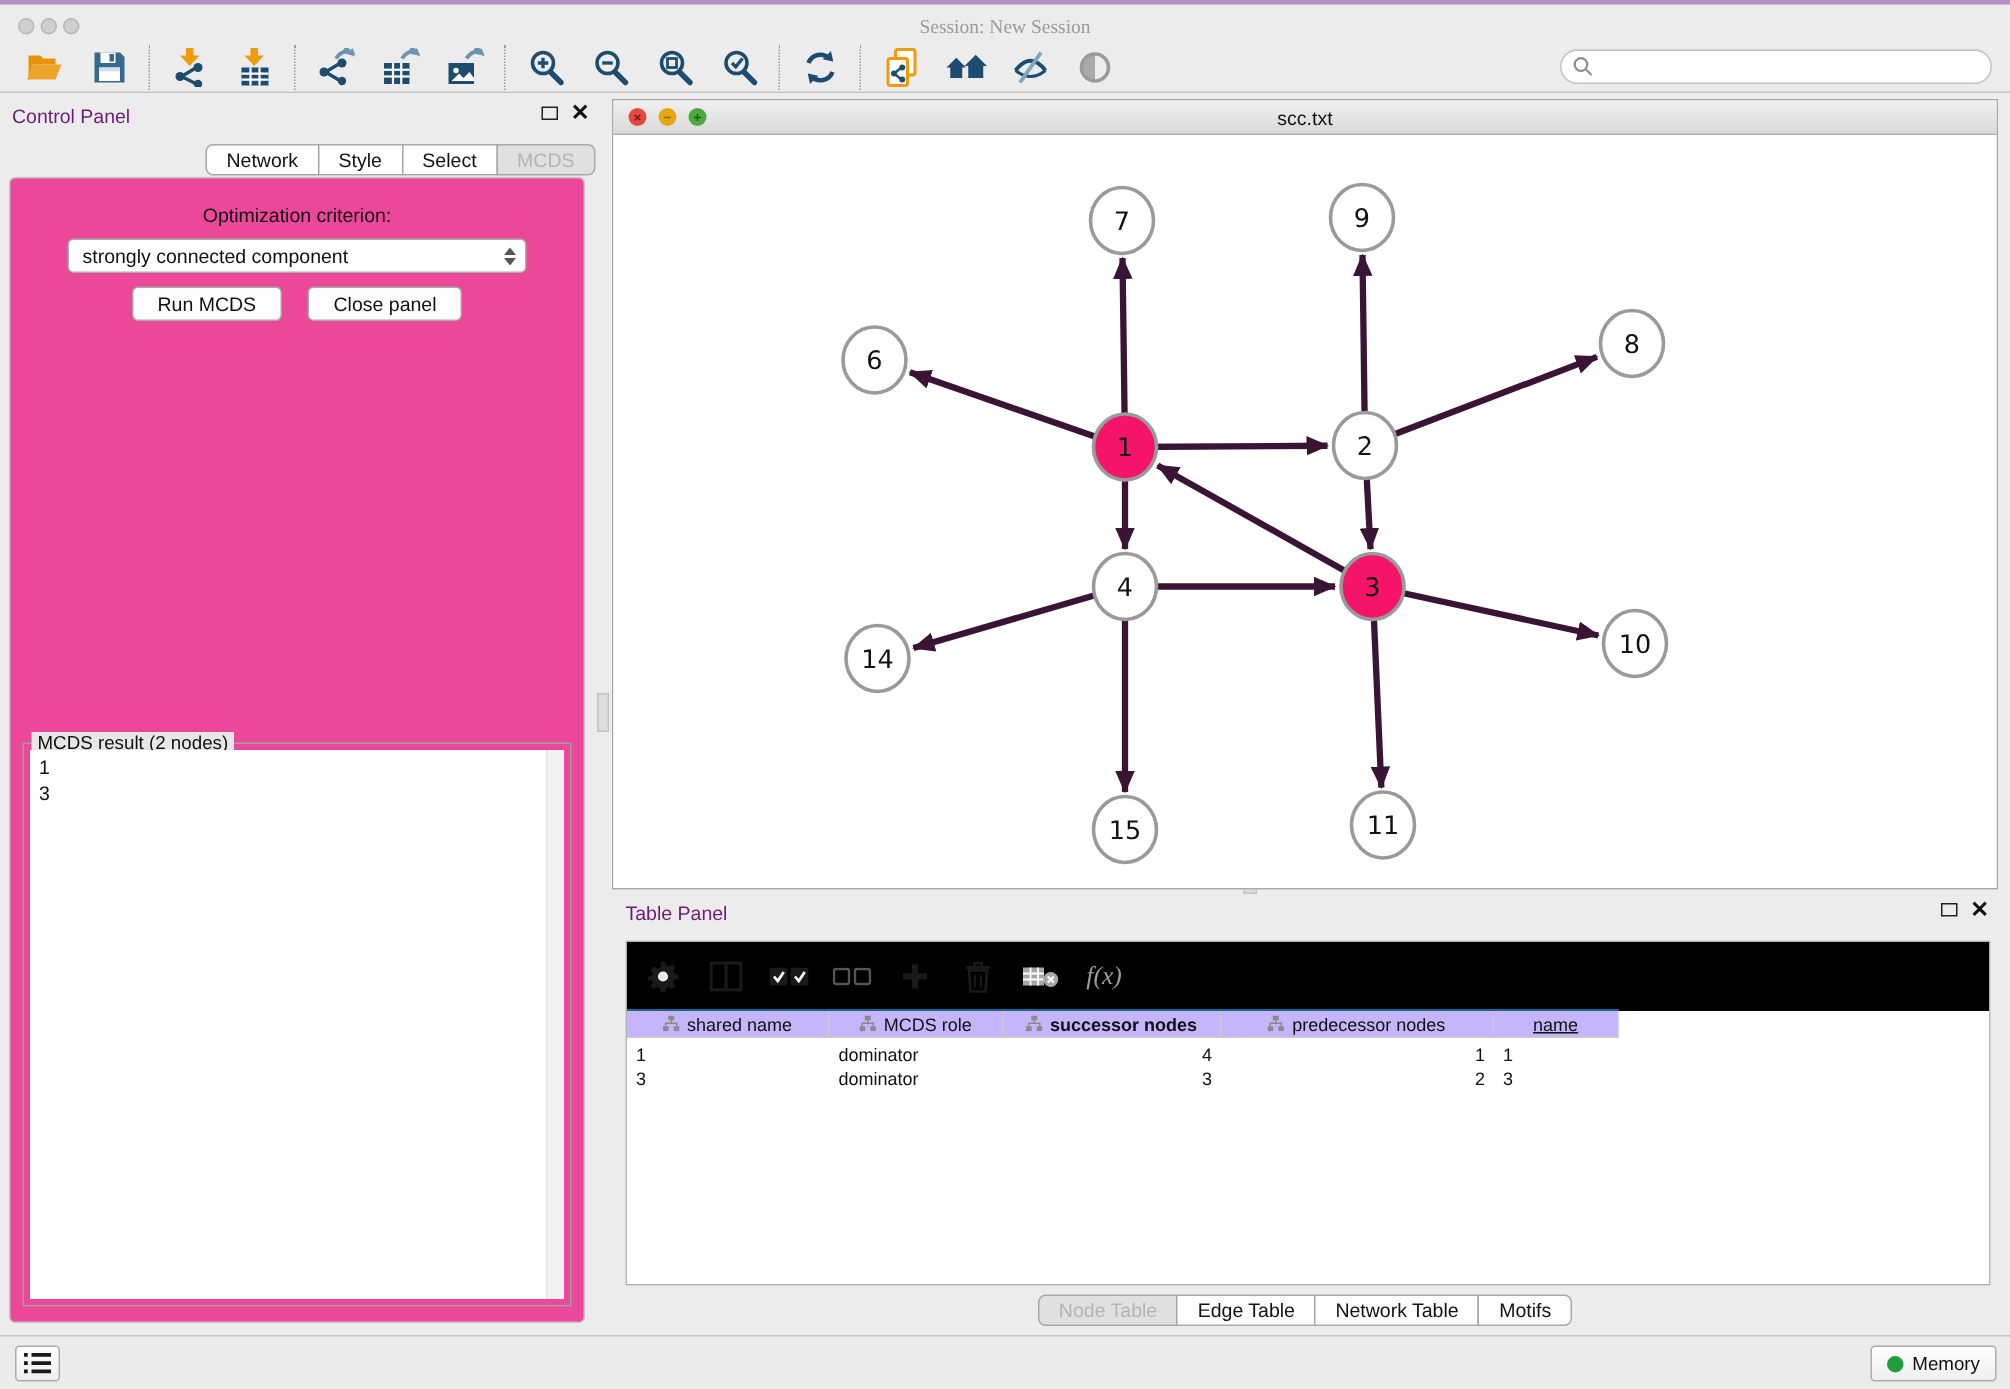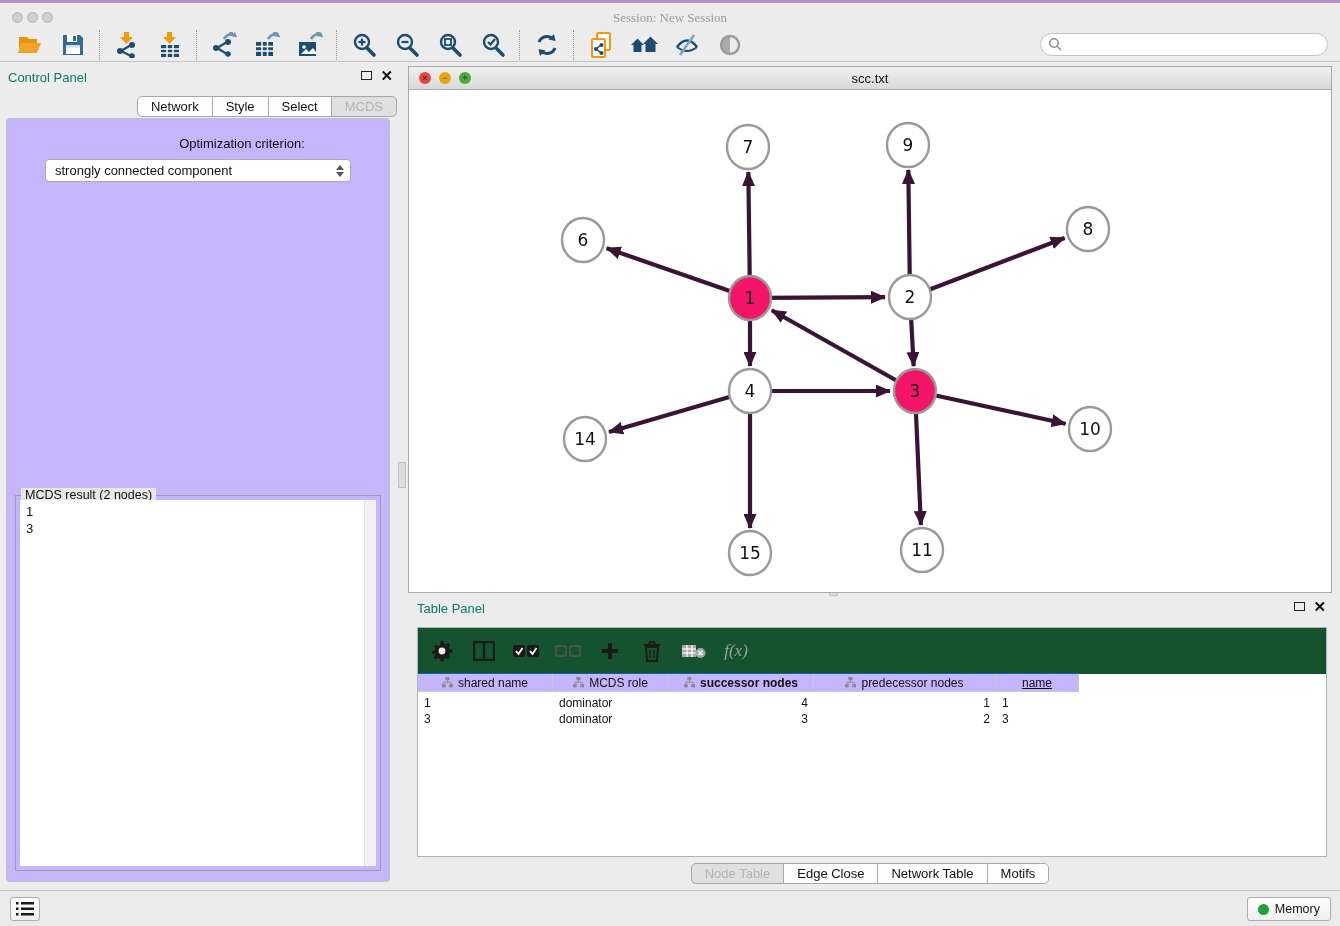--- a/index.html
+++ b/index.html
@@ -21,35 +21,35 @@
     background:#ECECEC; border-bottom:1px solid #C6C6C6;
     display:flex; align-items:center; padding-left:8px; }
   .tbtn { width:43px; height:30px; display:flex; align-items:center; justify-content:center; }
   .tbsep { border-left:1px dotted #999; height:30px; margin:0 5px; }
   .searchbox { margin-left:auto; margin-right:12px; width:288px; height:23px;
     background:#fff; border:1px solid #C2C2C2; border-radius:12px;
     display:flex; align-items:center; padding-left:7px; }
   .searchbox input { border:none; outline:none; flex:1; height:18px; font-size:12px;
     font-family:"Liberation Sans",sans-serif; background:transparent; }
   
-  .panel-title { font-size:13px; color:#0f766e; }
+  .panel-title { font-size:13px; color:#701a75; }
   .float-ic { display:inline-block; width:11px; height:9px; border:1.6px solid #222; }
   .close-ic { font-size:15px; font-weight:bold; color:#111; line-height:11px; }
   .tab { display:inline-block; background:#FDFDFD; border:1px solid #A8A8A8;
     padding:2px 13px; font-size:13px; margin-left:-1px; color:#111; cursor:default; }
   .tab.selected { background:#E0E0E0; color:#B4B4B4; }
   .tabrow .tab:first-child { border-radius:5px 0 0 5px; margin-left:0; }
   .tabrow .tab:last-child  { border-radius:0 5px 5px 0; }
   
   .control-panel { position:absolute; left:0; top:62px; width:397px; height:828px; }
   .cp-head { position:absolute; left:8px; top:8px; right:8px; height:18px; }
   .cp-icons { position:absolute; right:4px; top:8px; display:flex; gap:8px; align-items:center; }
   .cp-tabs { position:absolute; top:34px; left:0; width:100%; text-align:right; }
   .cp-box { position:absolute; left:6px; right:7px; top:56px; bottom:8px;
-    border:1px solid #C2C2C2; border-radius:4px; background:#c4b5fd;padding-left:44px; }
+    border:1px solid #C2C2C2; border-radius:4px; background:#ec4899; }
   .opt-label { position:absolute; top:17px; width:100%; text-align:center; font-size:13px; }
   .selectbox { position:absolute; left:38px; right:38px; top:40px; height:23px;
     background:#fff; border:1px solid #ABABAB; border-radius:4px;
     display:flex; align-items:center; padding-left:9px; font-size:13px; }
   .stepper { margin-left:auto; margin-right:6px; display:flex; flex-direction:column; gap:2px; }
   .stepper i { display:block; width:0; height:0; border-left:4px solid transparent;
     border-right:4px solid transparent; }
   .stepper .up { border-bottom:5px solid #555; }
   .stepper .dn { border-top:5px solid #555; }
   .btnrow { position:absolute; top:72px; width:100%; text-align:center; }
@@ -79,21 +79,21 @@
   .light { position:absolute; top:5px; width:12px; height:12px; border-radius:50%;
     font-size:9px; font-weight:bold; text-align:center; line-height:12px; }
   .net-canvas { position:absolute; left:0; top:23px; width:922px; height:502px; background:#fff; }
   svg text.nlab { font-family:"DejaVu Sans",sans-serif; font-size:17px; fill:#111; }
   
   .table-panel { position:absolute; left:408px; top:597px; width:924px; height:291px; }
   .tp-head { position:absolute; left:9px; top:4px; }
   .tp-icons { position:absolute; right:6px; top:4px; display:flex; gap:8px; align-items:center; }
   .tp-box { position:absolute; left:9px; right:5px; top:30px; height:230px;
     border:1px solid #B3B3B3; background:#fff; }
-  .tp-toolbar { position:absolute; left:0; top:0; right:0; height:46px; background:#14532d;
+  .tp-toolbar { position:absolute; left:0; top:0; right:0; height:46px; background:#000000;
     display:flex; align-items:center; padding-left:10px; gap:14px; }
   .tpbtn { width:28px; height:28px; display:flex; align-items:center; justify-content:center; }
   .tp-header { position:absolute; left:0; top:45px; height:19px; display:flex;
     background:#c4b5fd; border-top:1px solid #0369a1; border-bottom:1px solid #CACACA; }
   .th { display:flex; align-items:center; justify-content:center; gap:5px;
     border-right:1px solid #CACACA; font-size:12px; height:100%; }
   .tp-rows { position:absolute; left:0; top:67px; right:0; }
   .tr { display:flex; height:16px; }
   .td { font-size:12px; line-height:16px; padding:0 6px; overflow:hidden; }
   .tp-tabs { position:absolute; top:266px; width:100%; text-align:center; }
@@ -289,20 +289,24 @@
   </div>
   <div class="cp-tabs tabrow"><div class="tab">Network</div><div class="tab">Style</div><div class="tab">Select</div><div class="tab selected">MCDS</div></div>
   <div class="cp-box">
     <div class="opt-label">Optimization criterion:</div>
     <div class="selectbox">
       <span>strongly connected component</span>
       <span class="stepper">
           <i class="up"></i>
           <i class="dn"></i>
         </span>
+    </div>
+    <div class="btnrow">
+      <span class="pbtn">Run MCDS</span>
+      <span class="pbtn">Close panel</span>
     </div>
     <div class="fieldset">
       <legend>MCDS result (2 nodes)</legend>
       <div class="result-area">
         <div class="result-text">1
 3</div>
         <div class="result-scroll"></div>
       </div>
     </div>
   </div>
@@ -520,21 +524,21 @@
         </div>
         <div class="tr">
           <div class="td" style="width: 135px; text-align: left;">3</div>
           <div class="td" style="width: 116px; text-align: left;">dominator</div>
           <div class="td" style="width: 145px; text-align: right;">3</div>
           <div class="td" style="width: 182px; text-align: right;">2</div>
           <div class="td" style="width: 83px; text-align: left;">3</div>
         </div>
       </div>
   </div>
-  <div class="tp-tabs tabrow"><div class="tab selected">Node Table</div><div class="tab">Edge Close</div><div class="tab">Network Table</div><div class="tab">Motifs</div></div>
+  <div class="tp-tabs tabrow"><div class="tab selected">Node Table</div><div class="tab">Edge Table</div><div class="tab">Network Table</div><div class="tab">Motifs</div></div>
 </div>
 
 <div class="statusbar">
   <div class="sbtn list-btn">
     <svg width="18" height="14" viewBox="0 0 18 14">
         <g fill="#1A1A1A">
           <rect x="0" y="0" width="2.5" height="2.5"></rect>
           <rect x="5" y="0" width="13" height="2.5"></rect>
           <rect x="0" y="5.5" width="2.5" height="2.5"></rect>
           <rect x="5" y="5.5" width="13" height="2.5"></rect>

